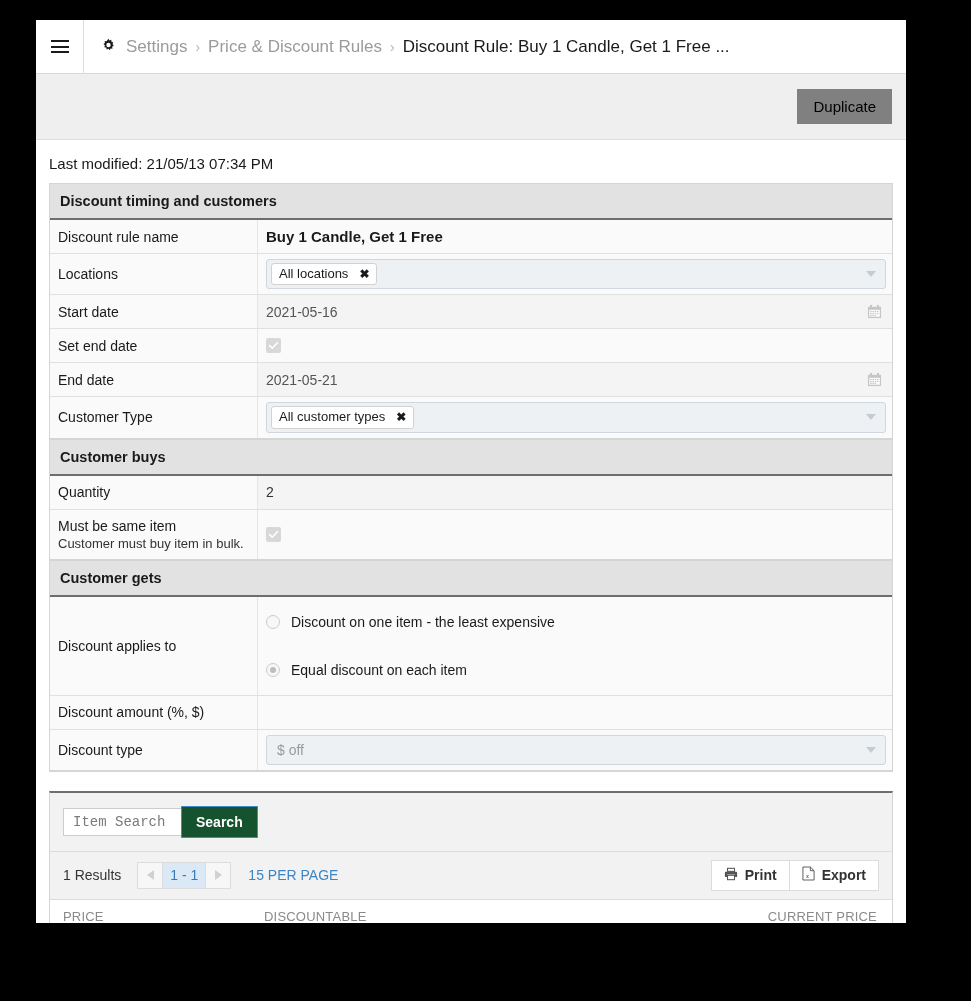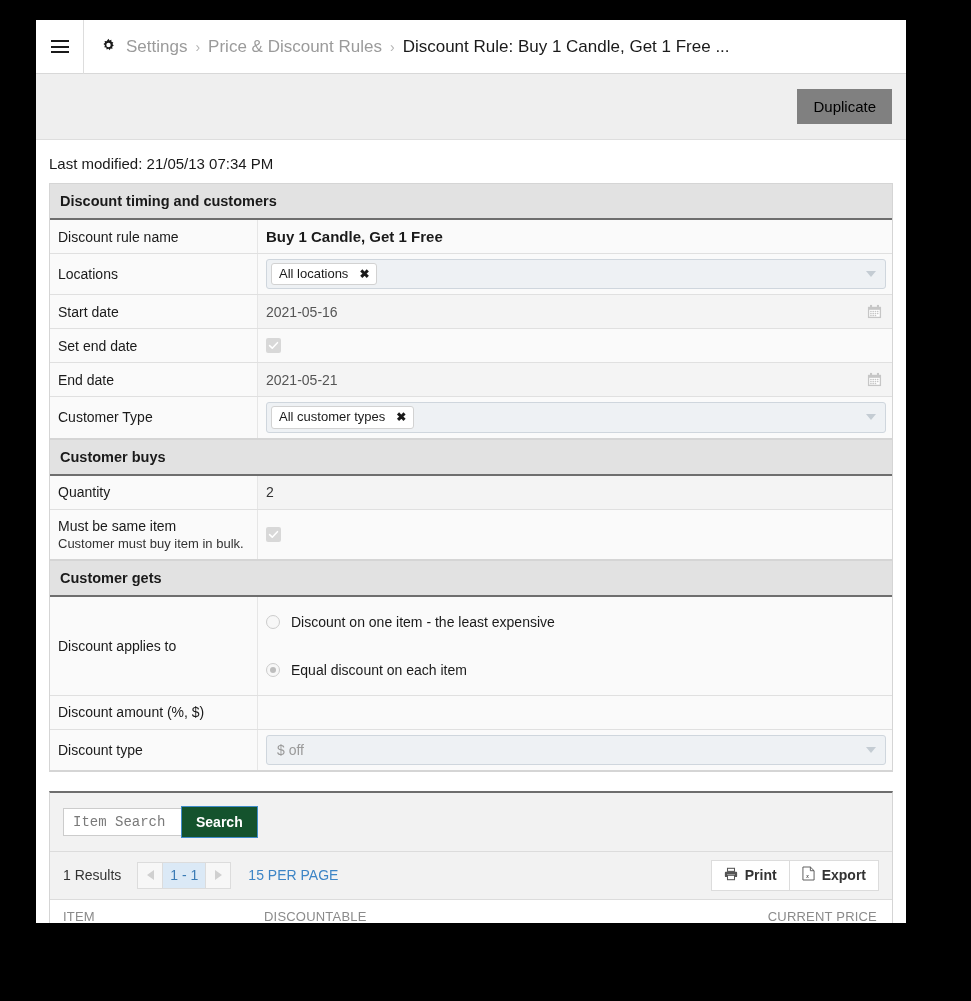--- a/index.html
+++ b/index.html
@@ -691,21 +691,21 @@
                 </svg>
               </span>
               <span>Export</span>
             </div>
           </div>
         </div>
 
         <table class="rtable">
           <thead>
             <tr>
-              <th class="col-item">ITEM</th>
+              <th class="col-item">PRICE</th>
               <th class="col-disc">DISCOUNTABLE</th>
               <th class="right">CURRENT PRICE</th>
             </tr>
           </thead>
           <tbody>
             <tr>
               <td>
                 
               </td>
               <td>

